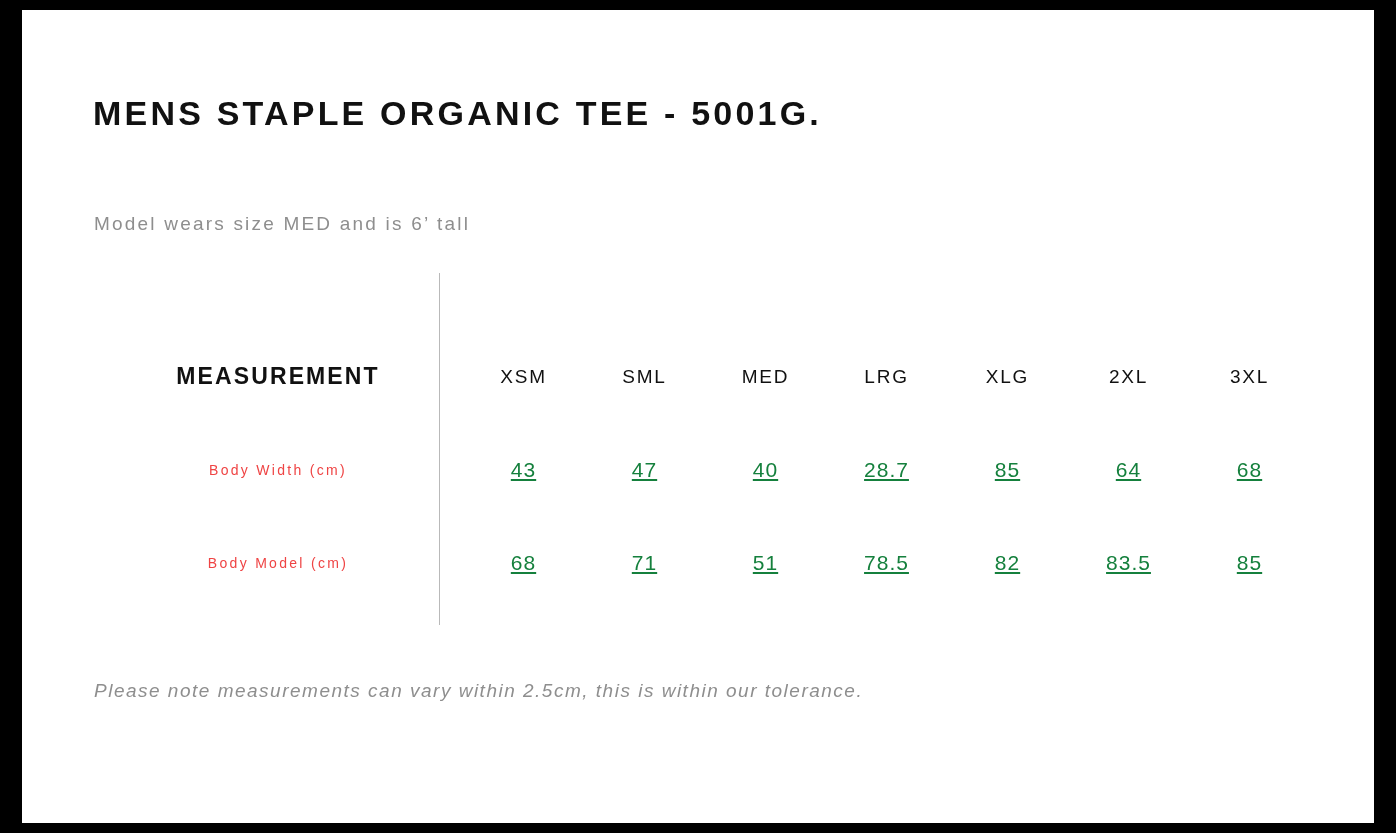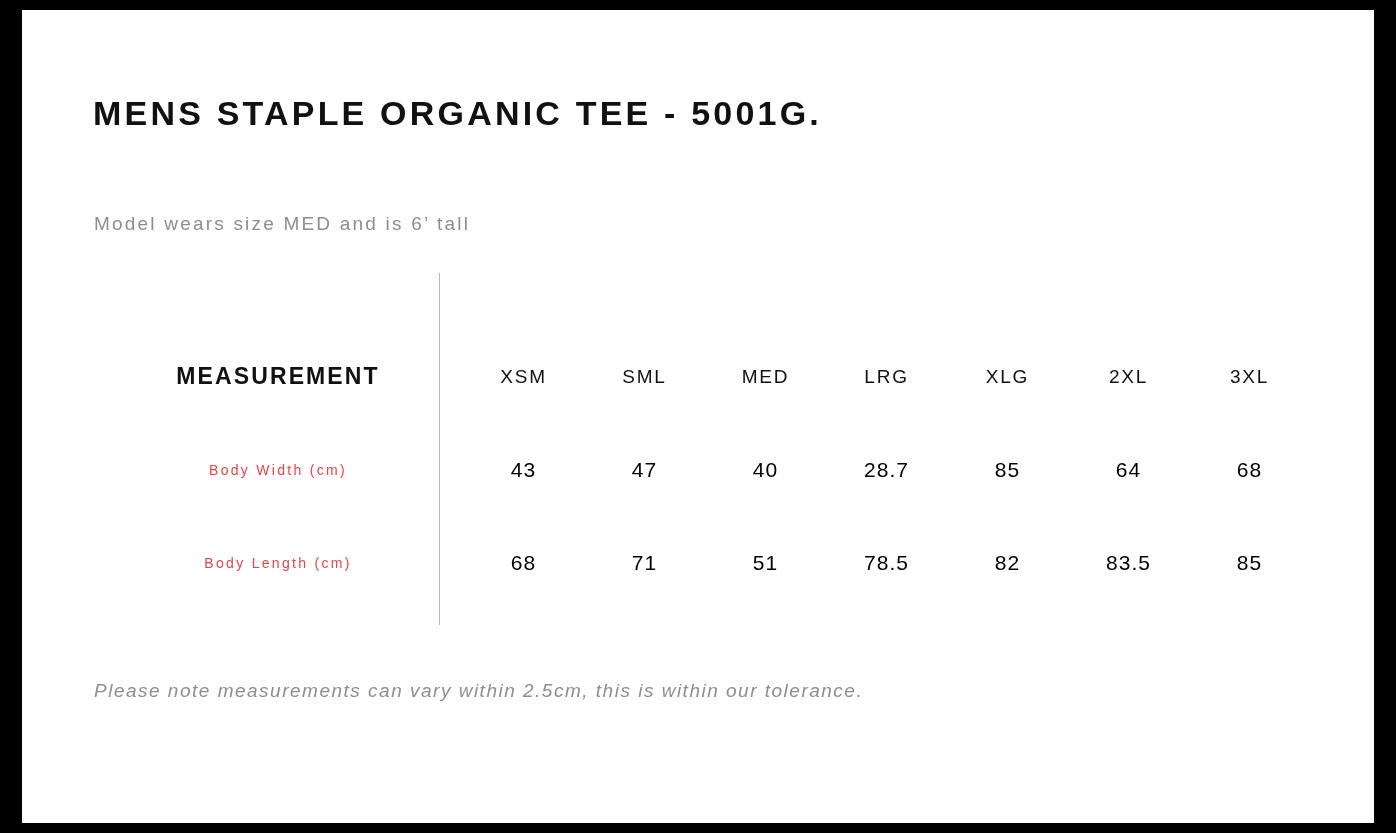--- a/index.html
+++ b/index.html
@@ -90,21 +90,22 @@
   td.row-label {
     text-align: left;
     font-size: 14px;
     letter-spacing: 2.3px;
     color: #ef4444;
     white-space: nowrap;
   }
   td.cell {
     font-size: 21px;
     letter-spacing: 1px;
-    color: #000000;
+    color: #15803d;
+    text-decoration: underline;
   }
   .note {
     position: absolute;
     left: 72px;
     top: 670px;
     font-size: 19px;
     font-style: italic;
     letter-spacing: 1.5px;
     color: #8e8e8e;
     white-space: nowrap;
@@ -139,21 +140,21 @@
           <td class="row-label">Body Width (cm)</td>
           <td class="cell">43</td>
           <td class="cell">47</td>
           <td class="cell">40</td>
           <td class="cell">28.7</td>
           <td class="cell">85</td>
           <td class="cell">64</td>
           <td class="cell">68</td>
         </tr>
         <tr>
-          <td class="row-label">Body Length (cm)</td>
+          <td class="row-label">Body Model (cm)</td>
           <td class="cell">68</td>
           <td class="cell">71</td>
           <td class="cell">51</td>
           <td class="cell">78.5</td>
           <td class="cell">82</td>
           <td class="cell">83.5</td>
           <td class="cell">85</td>
         </tr>
       </tbody>
     </table>

